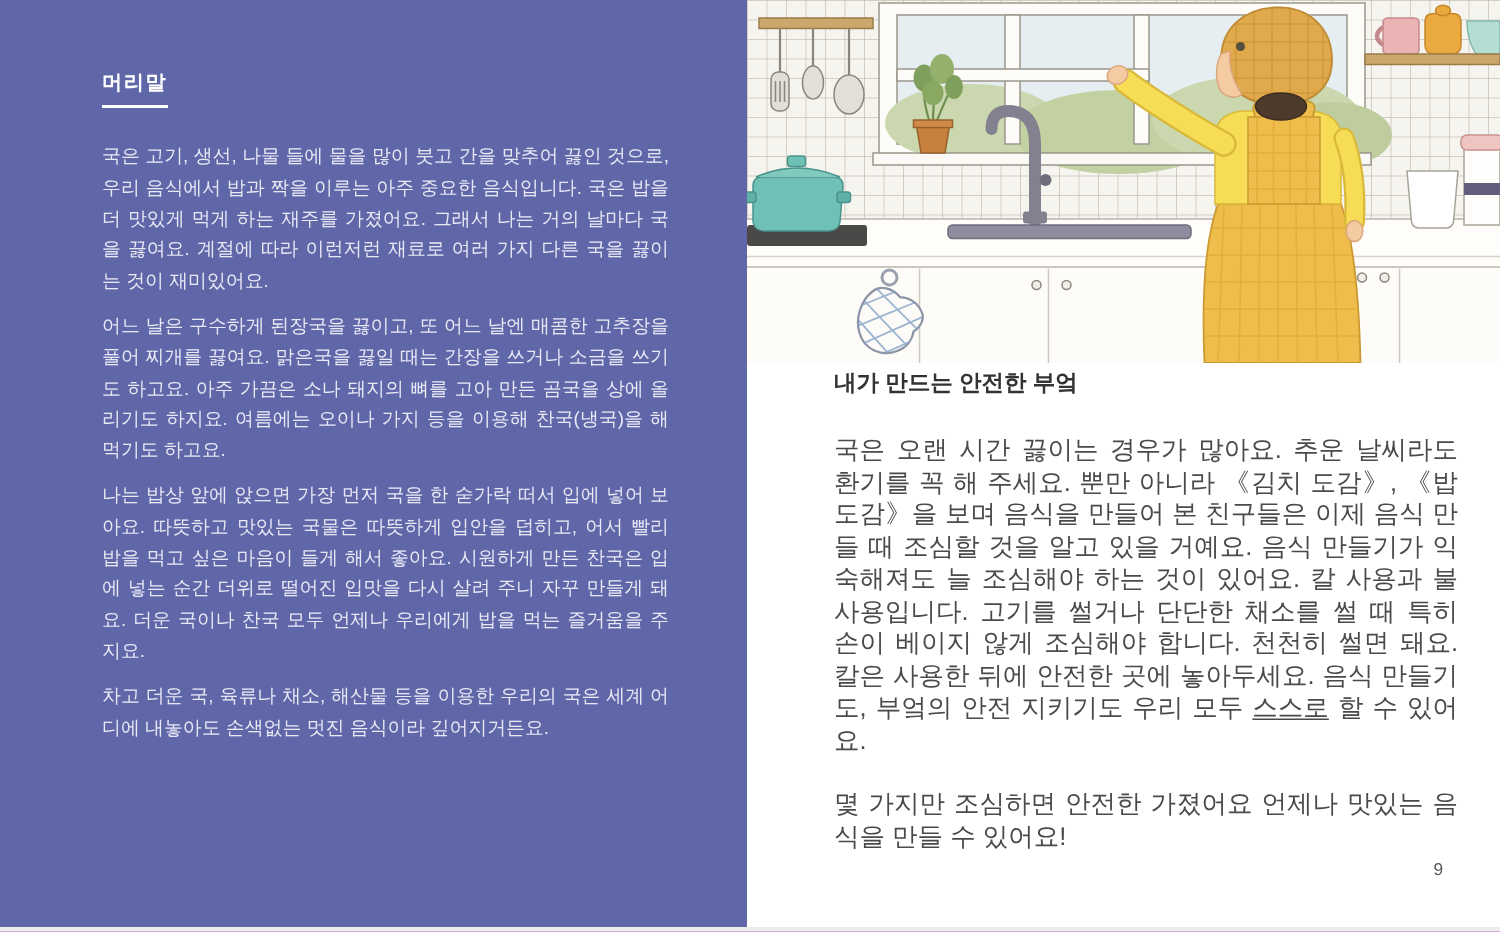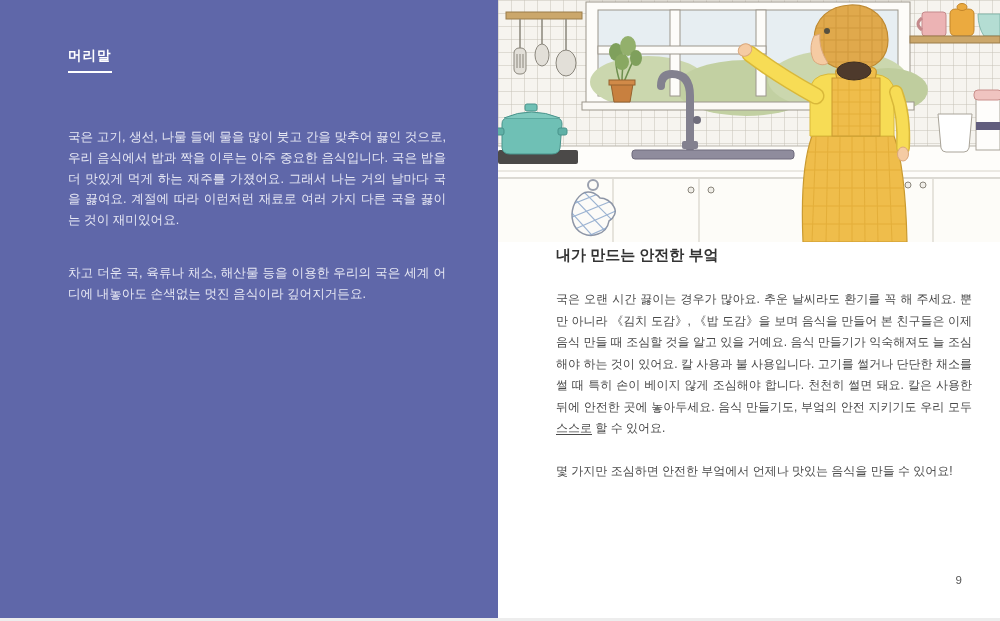--- a/index.html
+++ b/index.html
@@ -31,21 +31,20 @@
     margin-bottom: 22px;
   }
   .left-text { width: 378px; }
   .left-para {
     font-size: 12.6px;
     line-height: 20.8px;
     color: #E7E8F4;
     text-align: justify;
     word-break: break-all;
     margin-bottom: 9px;
-    margin-top: 32px;
   }
   
   .page-right {
     position: absolute;
     left: 498px; top: 0;
     width: 502px; height: 618px;
     background: #ffffff;
   }
   .illustration { position: absolute; left: 0; top: 0; width: 502px; height: 242px; }
   .pr-content {
@@ -53,21 +52,21 @@
     left: 58px; top: 246px;
     width: 416px;
   }
   .section-heading {
     font-size: 15px;
     font-weight: bold;
     color: #333333;
     margin-bottom: 24px;
   }
   .right-para {
-    font-size: 12px;
+    font-size: 17px;
     line-height: 21.5px;
     color: #4A4A4A;
     text-align: justify;
     word-break: break-all;
     margin-bottom: 21px;
   }
   .right-para .underlined { text-decoration: underline; text-underline-offset: 2px; }
   .para-last { margin-bottom: 26px; }
   .page-number {
     position: absolute;
@@ -84,20 +83,22 @@
 </style>
 </head>
 <body>
 
 <div class="spread">
 
   <div class="page-left">
     <div class="preface-title">머리말</div>
     <div class="left-text">
       <p class="left-para">국은 고기, 생선, 나물 들에 물을 많이 붓고 간을 맞추어 끓인 것으로, 우리 음식에서 밥과 짝을 이루는 아주 중요한 음식입니다. 국은 밥을 더 맛있게 먹게 하는 재주를 가졌어요. 그래서 나는 거의 날마다 국을 끓여요. 계절에 따라 이런저런 재료로 여러 가지 다른 국을 끓이는 것이 재미있어요.</p>
+      <p class="left-para">어느 날은 구수하게 된장국을 끓이고, 또 어느 날엔 매콤한 고추장을 풀어 찌개를 끓여요. 맑은국을 끓일 때는 간장을 쓰거나 소금을 쓰기도 하고요. 아주 가끔은 소나 돼지의 뼈를 고아 만든 곰국을 상에 올리기도 하지요. 여름에는 오이나 가지 등을 이용해 찬국(냉국)을 해 먹기도 하고요.</p>
+      <p class="left-para">나는 밥상 앞에 앉으면 가장 먼저 국을 한 숟가락 떠서 입에 넣어 보아요. 따뜻하고 맛있는 국물은 따뜻하게 입안을 덥히고, 어서 빨리 밥을 먹고 싶은 마음이 들게 해서 좋아요. 시원하게 만든 찬국은 입에 넣는 순간 더위로 떨어진 입맛을 다시 살려 주니 자꾸 만들게 돼요. 더운 국이나 찬국 모두 언제나 우리에게 밥을 먹는 즐거움을 주지요.</p>
       <p class="left-para">차고 더운 국, 육류나 채소, 해산물 등을 이용한 우리의 국은 세계 어디에 내놓아도 손색없는 멋진 음식이라 깊어지거든요.</p>
 
     </div>
   </div>
 
   <div class="page-right">
 
     <svg class="illustration" viewBox="0 0 502 242" aria-hidden="true">
       <defs>
         <pattern id="tiles" width="13" height="13" patternUnits="userSpaceOnUse">
@@ -235,21 +236,21 @@
         <path d="M440,114 L474,114 L471,148 Q470,152 466,152 L448,152 Q444,152 443,148 Z" fill="#FFFFFF" stroke="#A9A499"></path>
         <rect x="478" y="98" width="24" height="52" fill="#FEFDFB" stroke="#A9A499"></rect>
         <rect x="476" y="90" width="28" height="10" rx="4" fill="#F0C4C0" stroke="#C9908C"></rect>
         <rect x="478" y="122" width="24" height="8" fill="#615D7D"></rect>
       </g>
     </svg>
 
     <div class="pr-content">
       <h2 class="section-heading">내가 만드는 안전한 부엌</h2>
       <p class="right-para"><span>국은 오랜 시간 끓이는 경우가 많아요. 추운 날씨라도 환기를 꼭 해 주세요. 뿐만 아니라 《김치 도감》, 《밥 도감》을 보며 음식을 만들어 본 친구들은 이제 음식 만들 때 조심할 것을 알고 있을 거예요. 음식 만들기가 익숙해져도 늘 조심해야 하는 것이 있어요. 칼 사용과 불 사용입니다. 고기를 썰거나 단단한 채소를 썰 때 특히 손이 베이지 않게 조심해야 합니다. 천천히 썰면 돼요. 칼은 사용한 뒤에 안전한 곳에 놓아두세요. 음식 만들기도, 부엌의 안전 지키기도 우리 모두 </span><span class="underlined">스스로</span><span> 할 수 있어요.</span></p>
-      <p class="right-para para-last">몇 가지만 조심하면 안전한 부엌에서 언제나 맛있는 음식을 만들 수 있어요!</p>
+      <p class="right-para para-last">몇 가지만 조심하면 안전한 가졌어요 언제나 맛있는 음식을 만들 수 있어요!</p>
 
     </div>
 
     <div class="page-number">9</div>
   </div>
 
   <div class="bottom-edge"></div>
 </div>
 
 </body></html>

